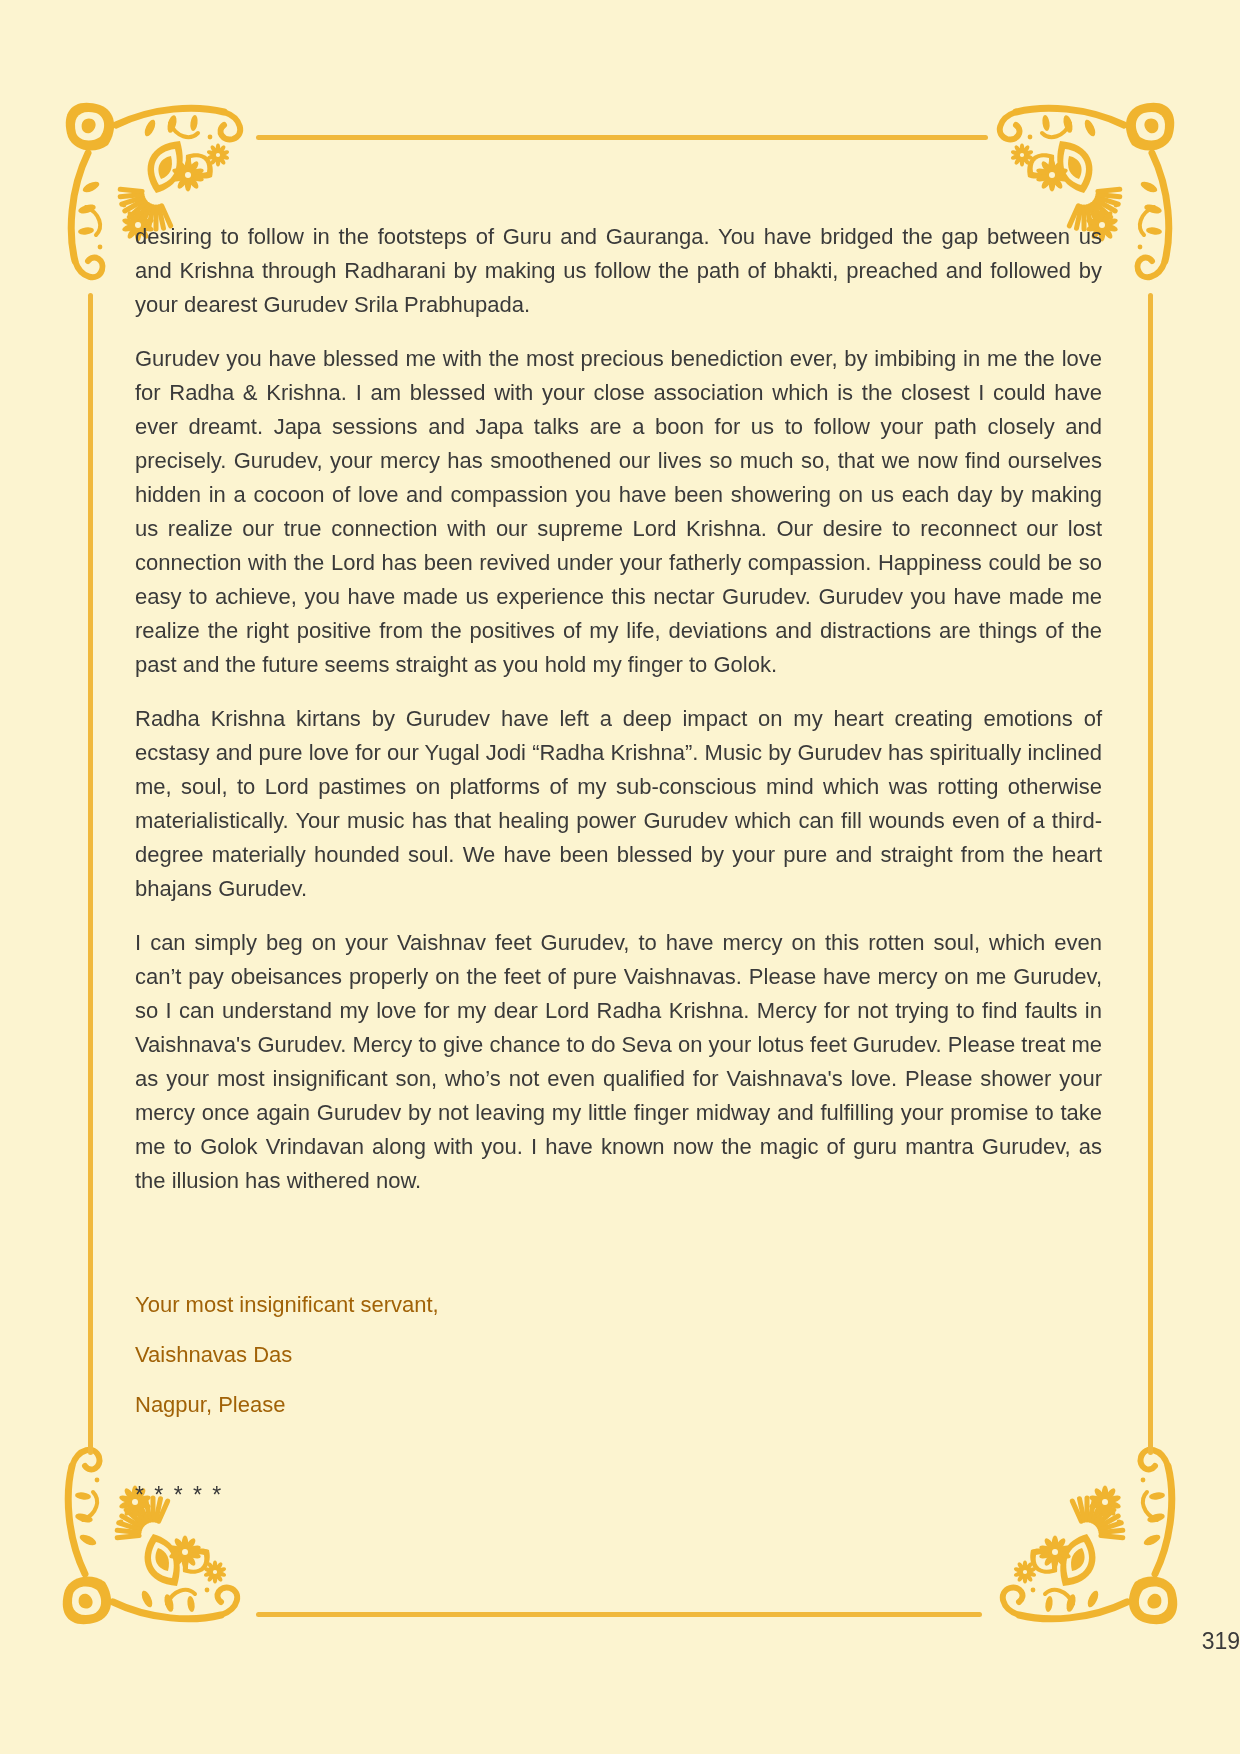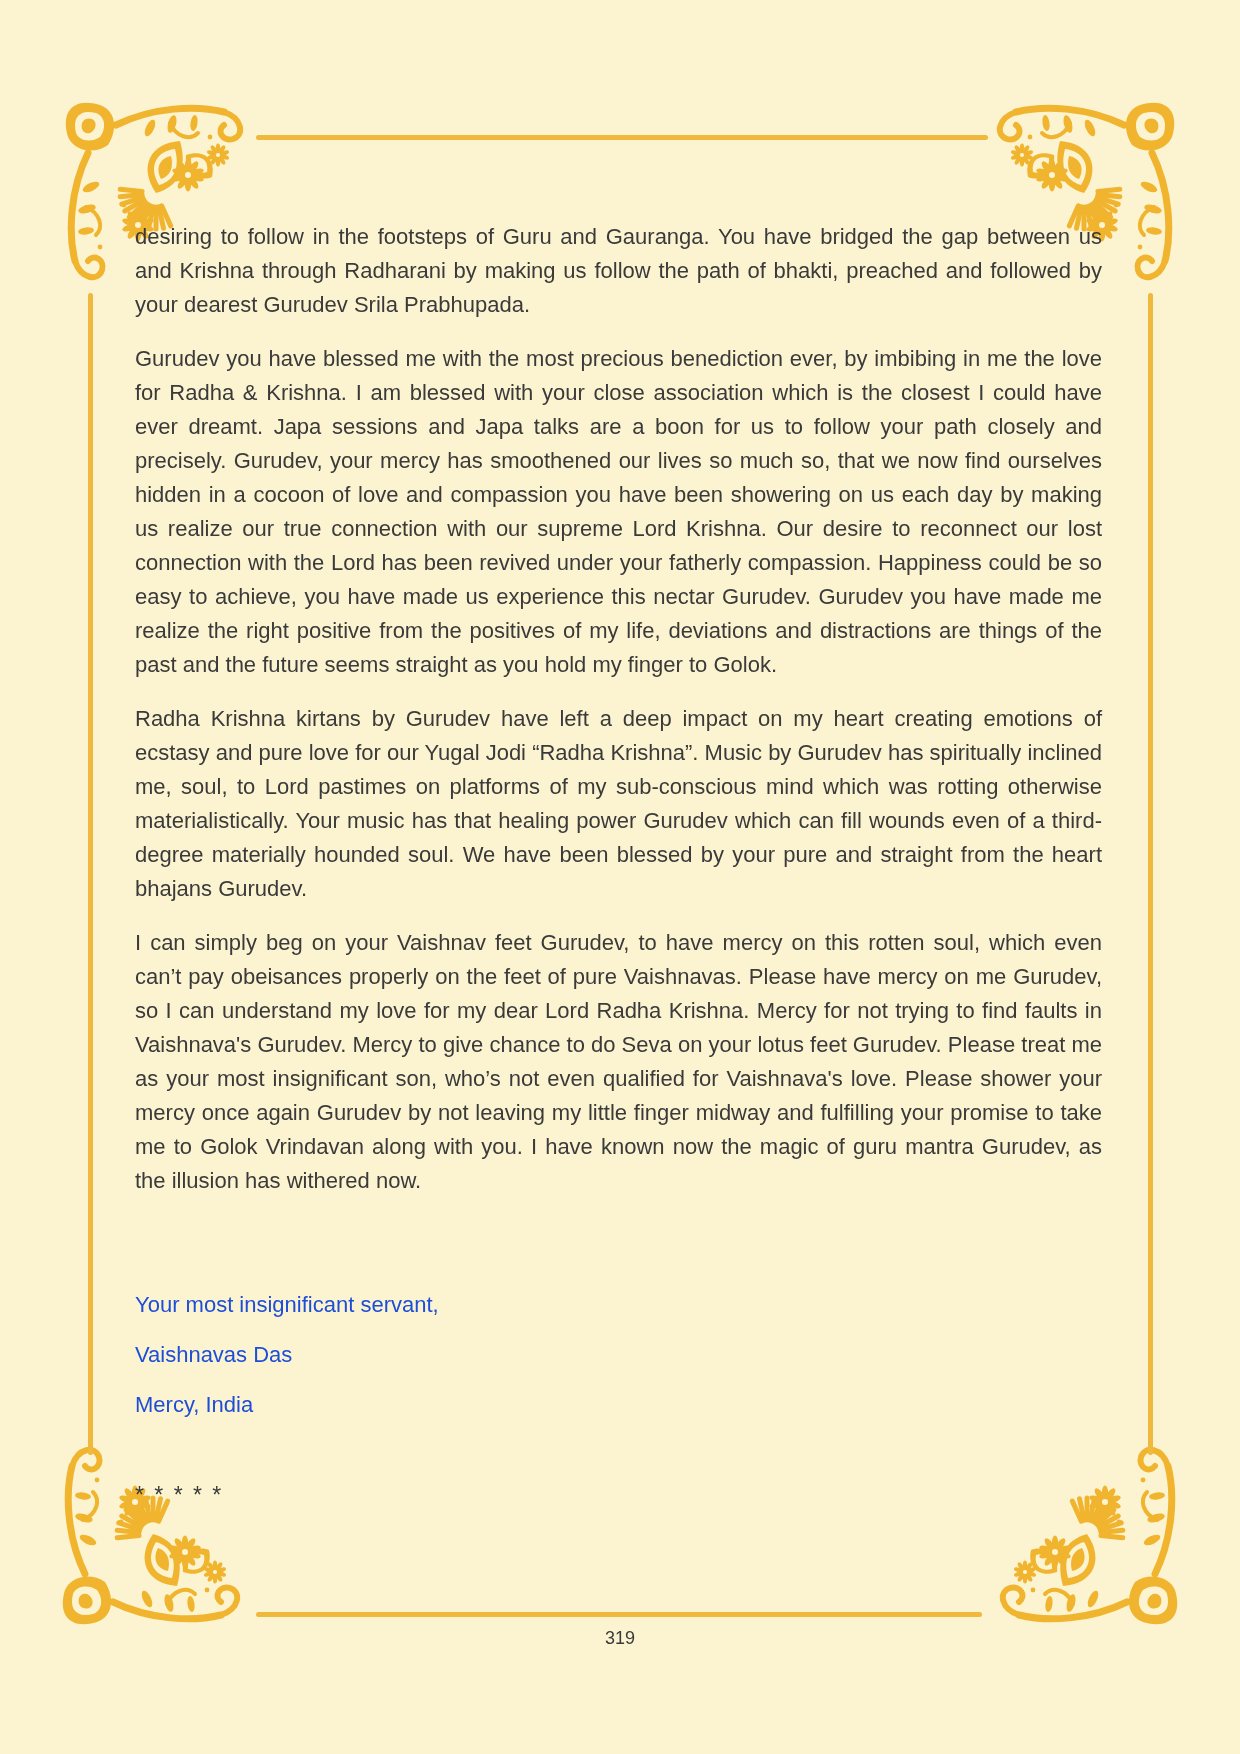--- a/index.html
+++ b/index.html
@@ -48,42 +48,42 @@
   }
   .letter-body p {
     margin: 0 8px 20px 0;
     text-align: justify;
   }
   .signoff {
     position: absolute;
     left: 135px;
     top: 1288px;
     width: 975px;
-    color: #1d4ed8;
+    color: #a16207;
     font-size: 22px;
     line-height: 34px;
   }
   .signoff p { margin: 0 0 16px 0; }
   .separator {
     position: absolute;
     left: 135px;
     top: 1482px;
     color: #3A3A3A;
     font-size: 23px;
     letter-spacing: 2px;
     margin: 0;
   }
   .page-number {
     position: absolute;
     left: 0;
     top: 1628px;
     width: 100%;
-    text-align: center;
+    text-align: right;
     color: #3A3A3A;
-    font-size: 18px;
+    font-size: 23px;
   }
 </style>
 </head>
 <body>
 
 <svg class="defs" aria-hidden="true">
   <defs>
     <g id="daisy">
       <g fill="#F0B42F">
         <ellipse cx="0" cy="-9" rx="3.2" ry="7.5"></ellipse>
@@ -177,20 +177,20 @@
   <div class="letter-body">
     <p>desiring to follow in the footsteps of Guru and Gauranga. You have bridged the gap between us and Krishna through Radharani by making us follow the path of bhakti, preached and followed by your dearest Gurudev Srila Prabhupada.</p>
     <p>Gurudev you have blessed me with the most precious benediction ever, by imbibing in me the love for Radha &amp; Krishna. I am blessed with your close association which is the closest I could have ever dreamt. Japa sessions and Japa talks are a boon for us to follow your path closely and precisely. Gurudev, your mercy has smoothened our lives so much so, that we now find ourselves hidden in a cocoon of love and compassion you have been showering on us each day by making us realize our true connection with our supreme Lord Krishna. Our desire to reconnect our lost connection with the Lord has been revived under your fatherly compassion. Happiness could be so easy to achieve, you have made us experience this nectar Gurudev. Gurudev you have made me realize the right positive from the positives of my life, deviations and distractions are things of the past and the future seems straight as you hold my finger to Golok.</p>
     <p>Radha Krishna kirtans by Gurudev have left a deep impact on my heart creating emotions of ecstasy and pure love for our Yugal Jodi “Radha Krishna”. Music by Gurudev has spiritually inclined me, soul, to Lord pastimes on platforms of my sub-conscious mind which was rotting otherwise materialistically. Your music has that healing power Gurudev which can fill wounds even of a third-degree materially hounded soul. We have been blessed by your pure and straight from the heart bhajans Gurudev.</p>
     <p>I can simply beg on your Vaishnav feet Gurudev, to have mercy on this rotten soul, which even can’t pay obeisances properly on the feet of pure Vaishnavas. Please have mercy on me Gurudev, so I can understand my love for my dear Lord Radha Krishna. Mercy for not trying to find faults in Vaishnava's Gurudev. Mercy to give chance to do Seva on your lotus feet Gurudev. Please treat me as your most insignificant son, who’s not even qualified for Vaishnava's love. Please shower your mercy once again Gurudev by not leaving my little finger midway and fulfilling your promise to take me to Golok Vrindavan along with you. I have known now the magic of guru mantra Gurudev, as the illusion has withered now.</p>
   </div>
 
   <div class="signoff">
     <p>Your most insignificant servant,</p>
     <p>Vaishnavas Das</p>
-    <p>Mercy, India</p>
+    <p>Nagpur, Please</p>
   </div>
 
   <p class="separator">* * * * *</p>
 
   <div class="page-number">319</div>
 
 </div>
 
 </body></html>

